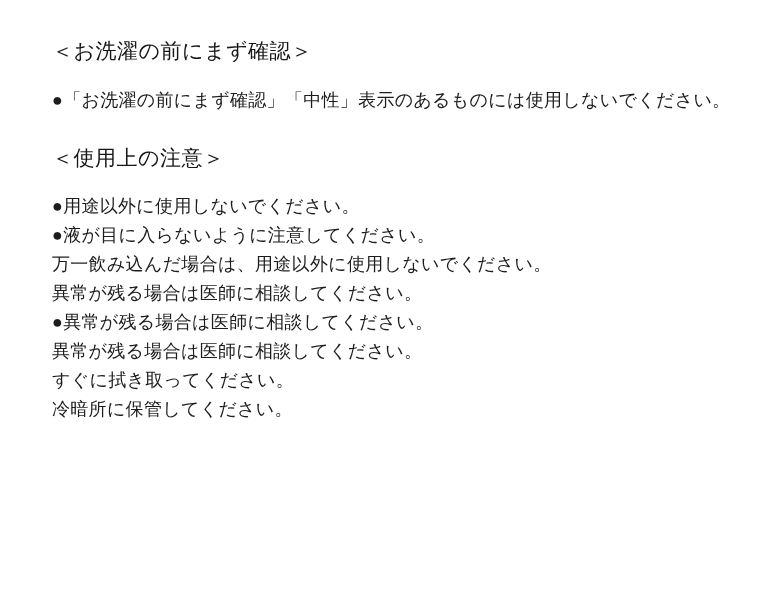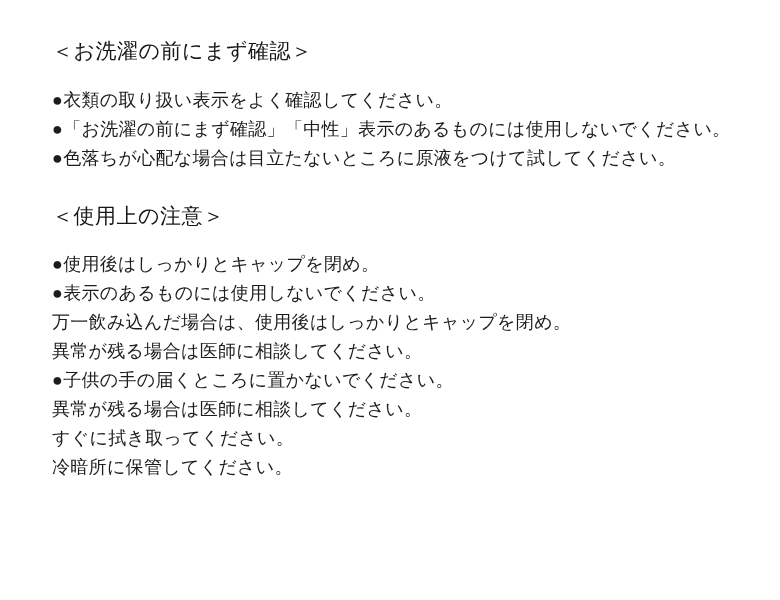--- a/index.html
+++ b/index.html
@@ -63,36 +63,34 @@
 </style>
 </head>
 <body>
 
 <div class="page">
 
   <div class="section sec1">
     <h2 class="section-title">＜お洗濯の前にまず確認＞</h2>
     <div class="gap-after-title"></div>
     <div class="section-body">
-      <div class="line">●衣類の取り扱い表示をよく確認してください。</div>
       <div class="line">●「お洗濯の前にまず確認」「中性」表示のあるものには使用しないでください。</div>
-      <div class="line">●色落ちが心配な場合は目立たないところに原液をつけて試してください。</div>
     </div>
   </div>
 
   <div class="gap-between-sections"></div>
 
   <div class="section">
     <h2 class="section-title">＜使用上の注意＞</h2>
     <div class="gap-after-title2"></div>
     <div class="section-body">
-      <div class="line">●使用後はしっかりとキャップを閉め。</div>
-      <div class="line">●表示のあるものには使用しないでください。</div>
-      <div class="line cont">万一飲み込んだ場合は、使用後はしっかりとキャップを閉め。</div>
+      <div class="line">●用途以外に使用しないでください。</div>
+      <div class="line">●液が目に入らないように注意してください。</div>
+      <div class="line cont">万一飲み込んだ場合は、用途以外に使用しないでください。</div>
       <div class="line cont">異常が残る場合は医師に相談してください。</div>
-      <div class="line">●子供の手の届くところに置かないでください。</div>
+      <div class="line">●異常が残る場合は医師に相談してください。</div>
       <div class="line cont">異常が残る場合は医師に相談してください。</div>
       <div class="line cont">すぐに拭き取ってください。</div>
       <div class="line cont">冷暗所に保管してください。</div>
     </div>
   </div>
 
 </div>
 
 </body></html>

